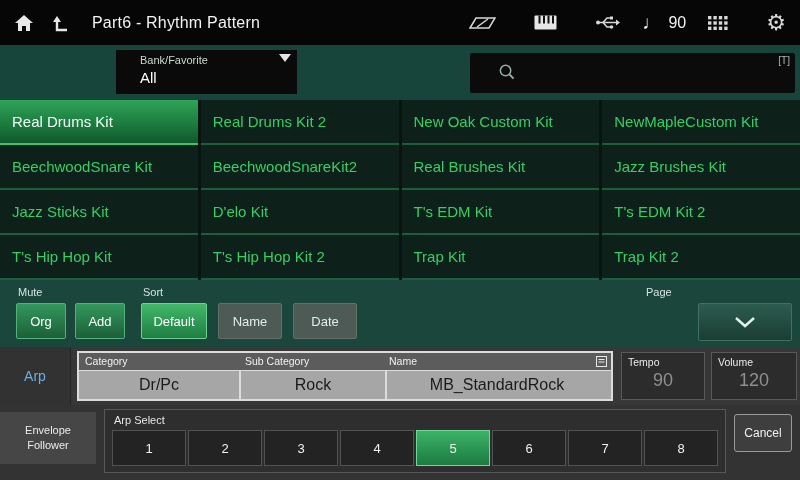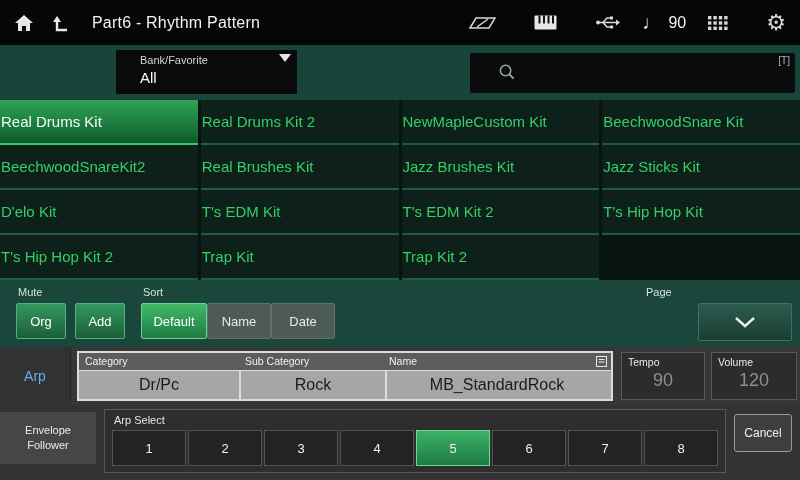--- a/index.html
+++ b/index.html
@@ -22,32 +22,32 @@
   .bank-box{position:absolute;left:116px;top:5px;width:181px;height:44px;background:#0a0a0a;box-sizing:border-box;padding:4px 10px 0 24px;}
   .bank-label{color:#cdd8d3;font-size:11px;}
   .bank-value{color:#fff;font-size:15px;margin-top:3px;}
   .bank-caret{position:absolute;top:4px;right:6px;width:0;height:0;border-left:6px solid transparent;border-right:6px solid transparent;border-top:8px solid #e4e4e4;}
   .search-box{position:absolute;left:470px;top:8px;width:325px;height:40px;background:#0b0b0b;border-radius:2px;display:flex;align-items:center;padding:0 26px 0 28px;box-sizing:border-box;}
   .search-input{flex:1;background:transparent;border:none;outline:none;color:#fff;font-size:14px;margin-left:10px;font-family:"Liberation Sans",sans-serif;}
   .type-badge{position:absolute;top:2px;right:5px;color:#aab8b2;font-size:10px;}
 
   
   .kit-grid{height:180px;background:#081410;display:grid;grid-template-columns:repeat(4,1fr);grid-auto-rows:45px;column-gap:3px;}
-  .kit-cell{display:flex;align-items:center;padding-left:1px;box-sizing:border-box;background:#0d201a;border-bottom:2px solid #1d5c3e;color:#35cf66;font-size:15px;white-space:nowrap;overflow:hidden;}
+  .kit-cell{display:flex;align-items:center;padding-left:12px;box-sizing:border-box;background:#0d201a;border-bottom:2px solid #1d5c3e;color:#35cf66;font-size:15px;white-space:nowrap;overflow:hidden;}
   .kit-cell.selected{background:linear-gradient(180deg,#2ea457 0%,#0f5a2d 100%);color:#f2fff6;border-bottom-color:#36c76c;}
 
   
   .controlbar{height:67px;background:#1b463c;position:relative;}
   .group-label{font-size:11px;color:#d4e4de;margin:0 0 5px 2px;}
   .btn{height:36px;display:flex;align-items:center;justify-content:center;font-size:13px;color:#fff;border-radius:2px;box-sizing:border-box;}
   .mute-group{position:absolute;left:16px;top:6px;}
   .mute-buttons{display:flex;gap:9px;}
   .btn-green{width:50px;background:linear-gradient(180deg,#33985d 0%,#1c5f39 100%);border:1px solid #53b27c;}
   .sort-group{position:absolute;left:141px;top:6px;}
-  .sort-buttons{display:flex;gap:0;}
+  .sort-buttons{display:flex;gap:11px;}
   .btn-active{width:66px;background:linear-gradient(180deg,#42b869 0%,#1e7d43 100%);border:1px solid #6bd292;}
   .btn-gray{width:64px;background:#4d5a55;border:1px solid #61706a;color:#e4ece8;}
   .page-group{position:absolute;right:8px;top:6px;width:148px;display:flex;flex-direction:column;}
   .page-btn{align-self:flex-end;width:92px;height:36px;background:linear-gradient(180deg,#2d5c4f 0%,#1a3d34 100%);border:1px solid #40705f;border-radius:2px;display:flex;align-items:center;justify-content:center;}
 
   
   .arp-row{height:58px;background:#373737;display:flex;align-items:center;}
   .arp-tab{width:70px;height:100%;display:flex;align-items:center;justify-content:center;background:#323232;border-right:1px solid #242424;color:#69aee6;font-size:14px;}
   .arp-table{margin-left:6px;width:536px;height:50px;border:2px solid #dcdcdc;box-sizing:border-box;display:flex;flex-direction:column;background:#dcdcdc;}
   .arp-thead{height:17px;display:flex;background:#5c5c5c;}
@@ -156,20 +156,21 @@
           </svg>
       </span>
       <input class="search-input" value="" placeholder="" style="">
       <span class="type-badge">[T]</span>
     </div>
   </div>
 
   <div class="kit-grid">
     <div class="kit-cell selected">Real Drums Kit</div>
     <div class="kit-cell">Real Drums Kit 2</div>
+    <div class="kit-cell">New Oak Custom Kit</div>
     <div class="kit-cell">NewMapleCustom Kit</div>
     <div class="kit-cell">BeechwoodSnare Kit</div>
     <div class="kit-cell">BeechwoodSnareKit2</div>
     <div class="kit-cell">Real Brushes Kit</div>
     <div class="kit-cell">Jazz Brushes Kit</div>
     <div class="kit-cell">Jazz Sticks Kit</div>
     <div class="kit-cell">D'elo Kit</div>
     <div class="kit-cell">T's EDM Kit</div>
     <div class="kit-cell">T's EDM Kit 2</div>
     <div class="kit-cell">T's Hip Hop Kit</div>

